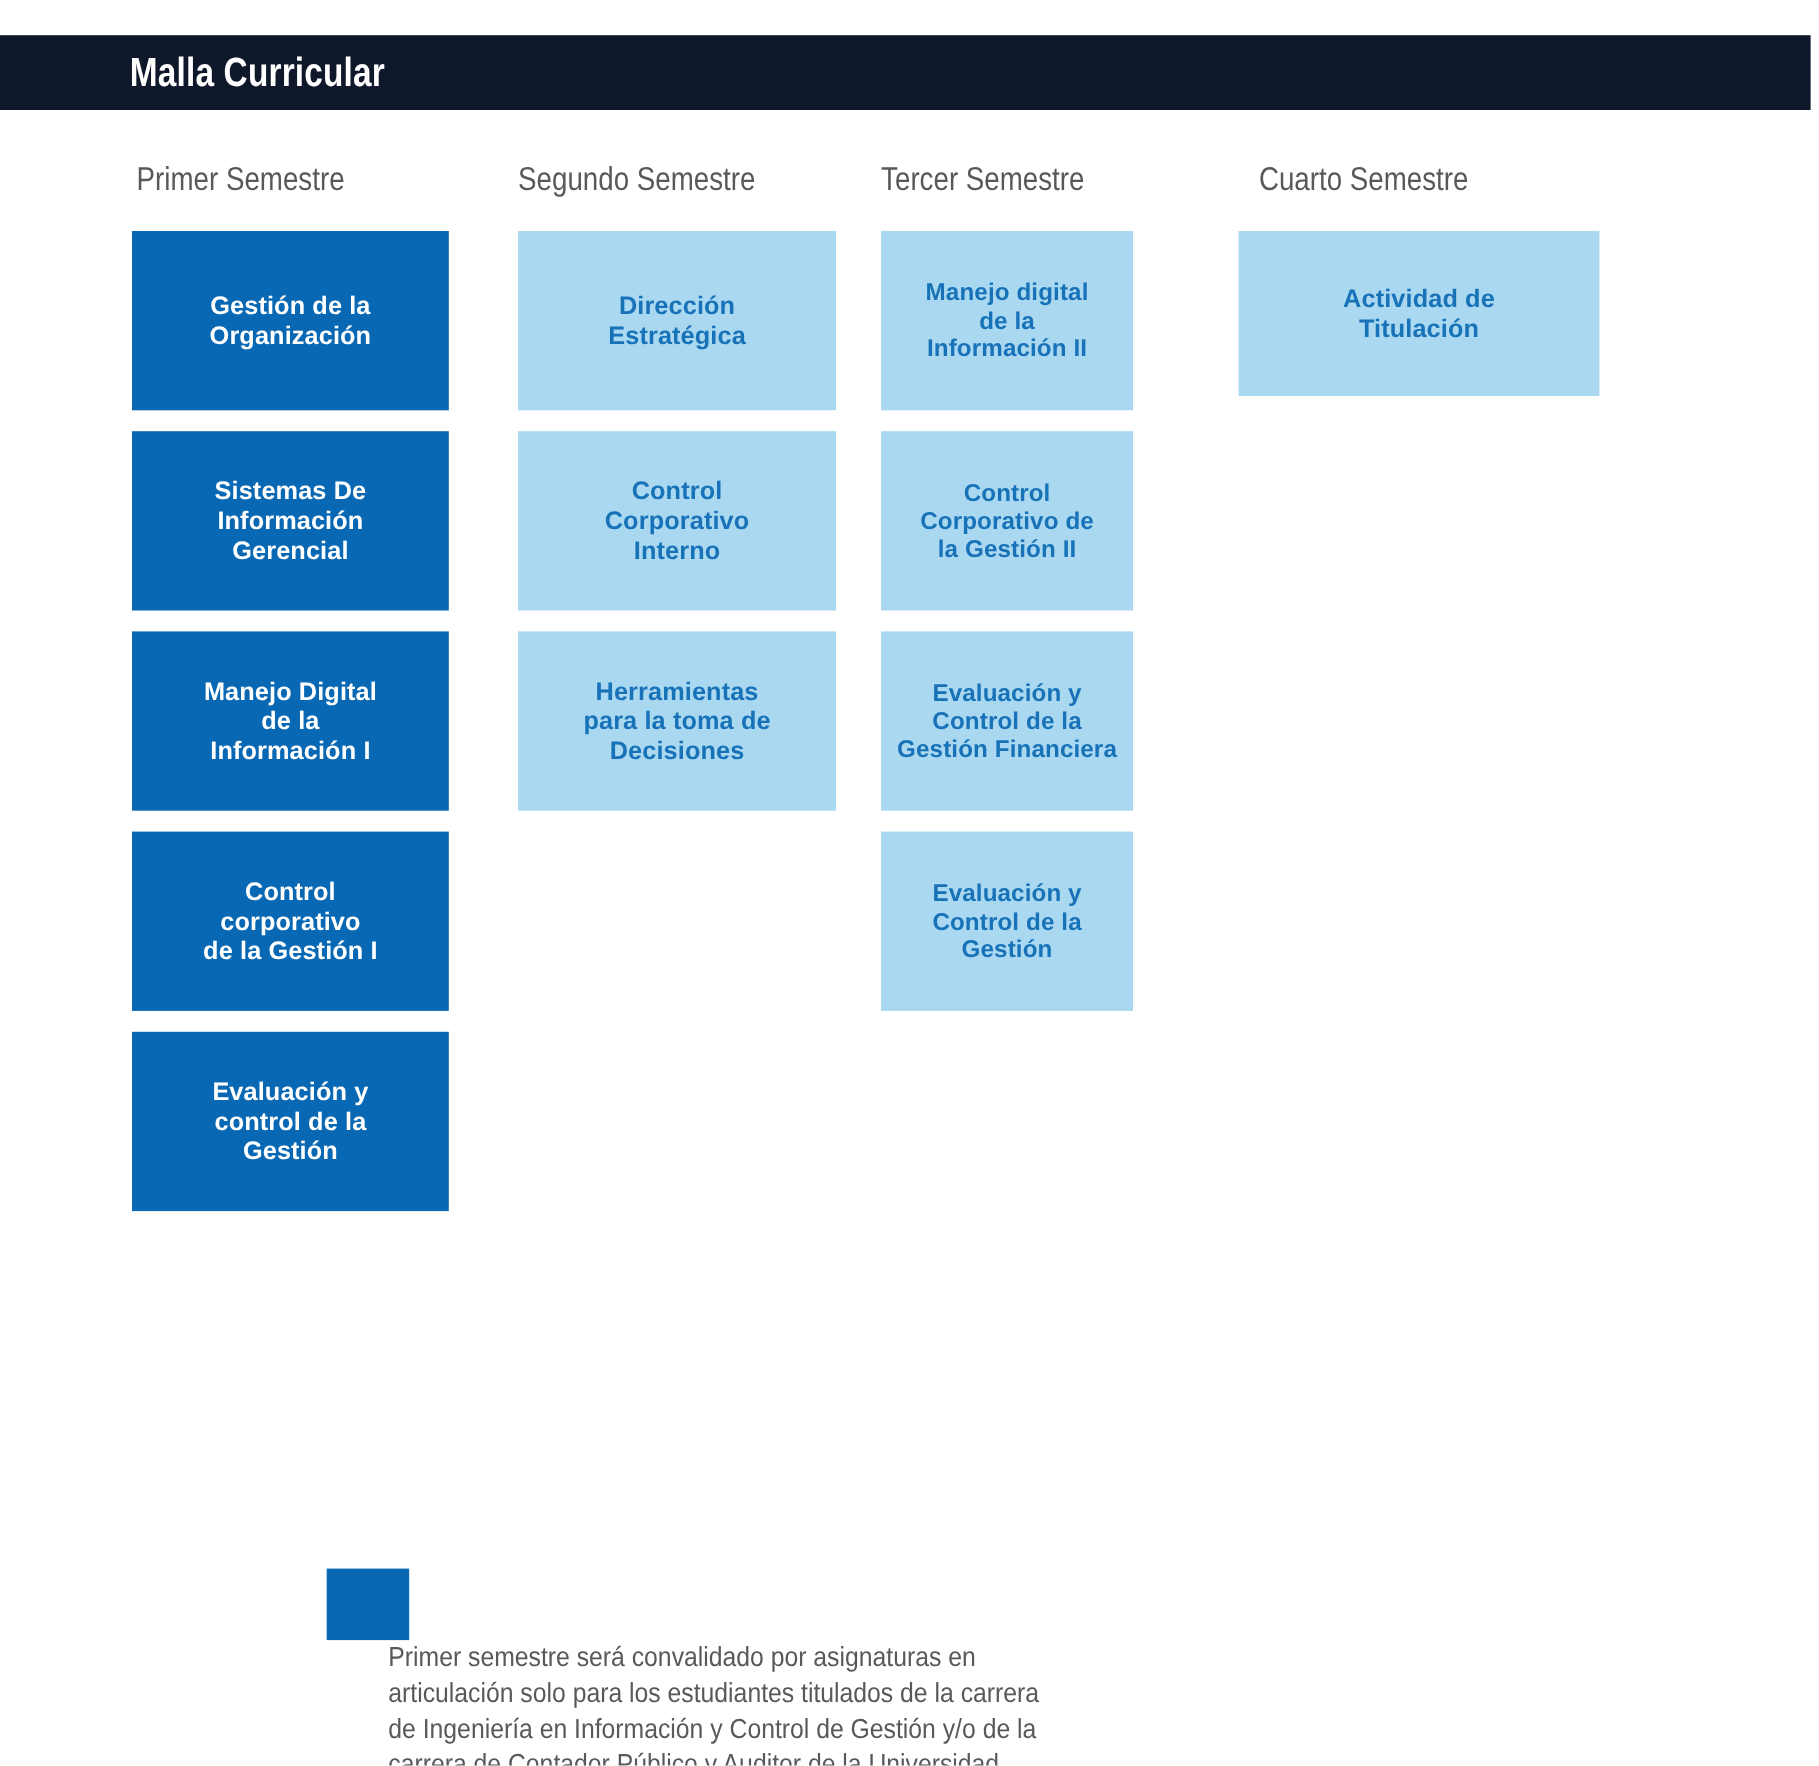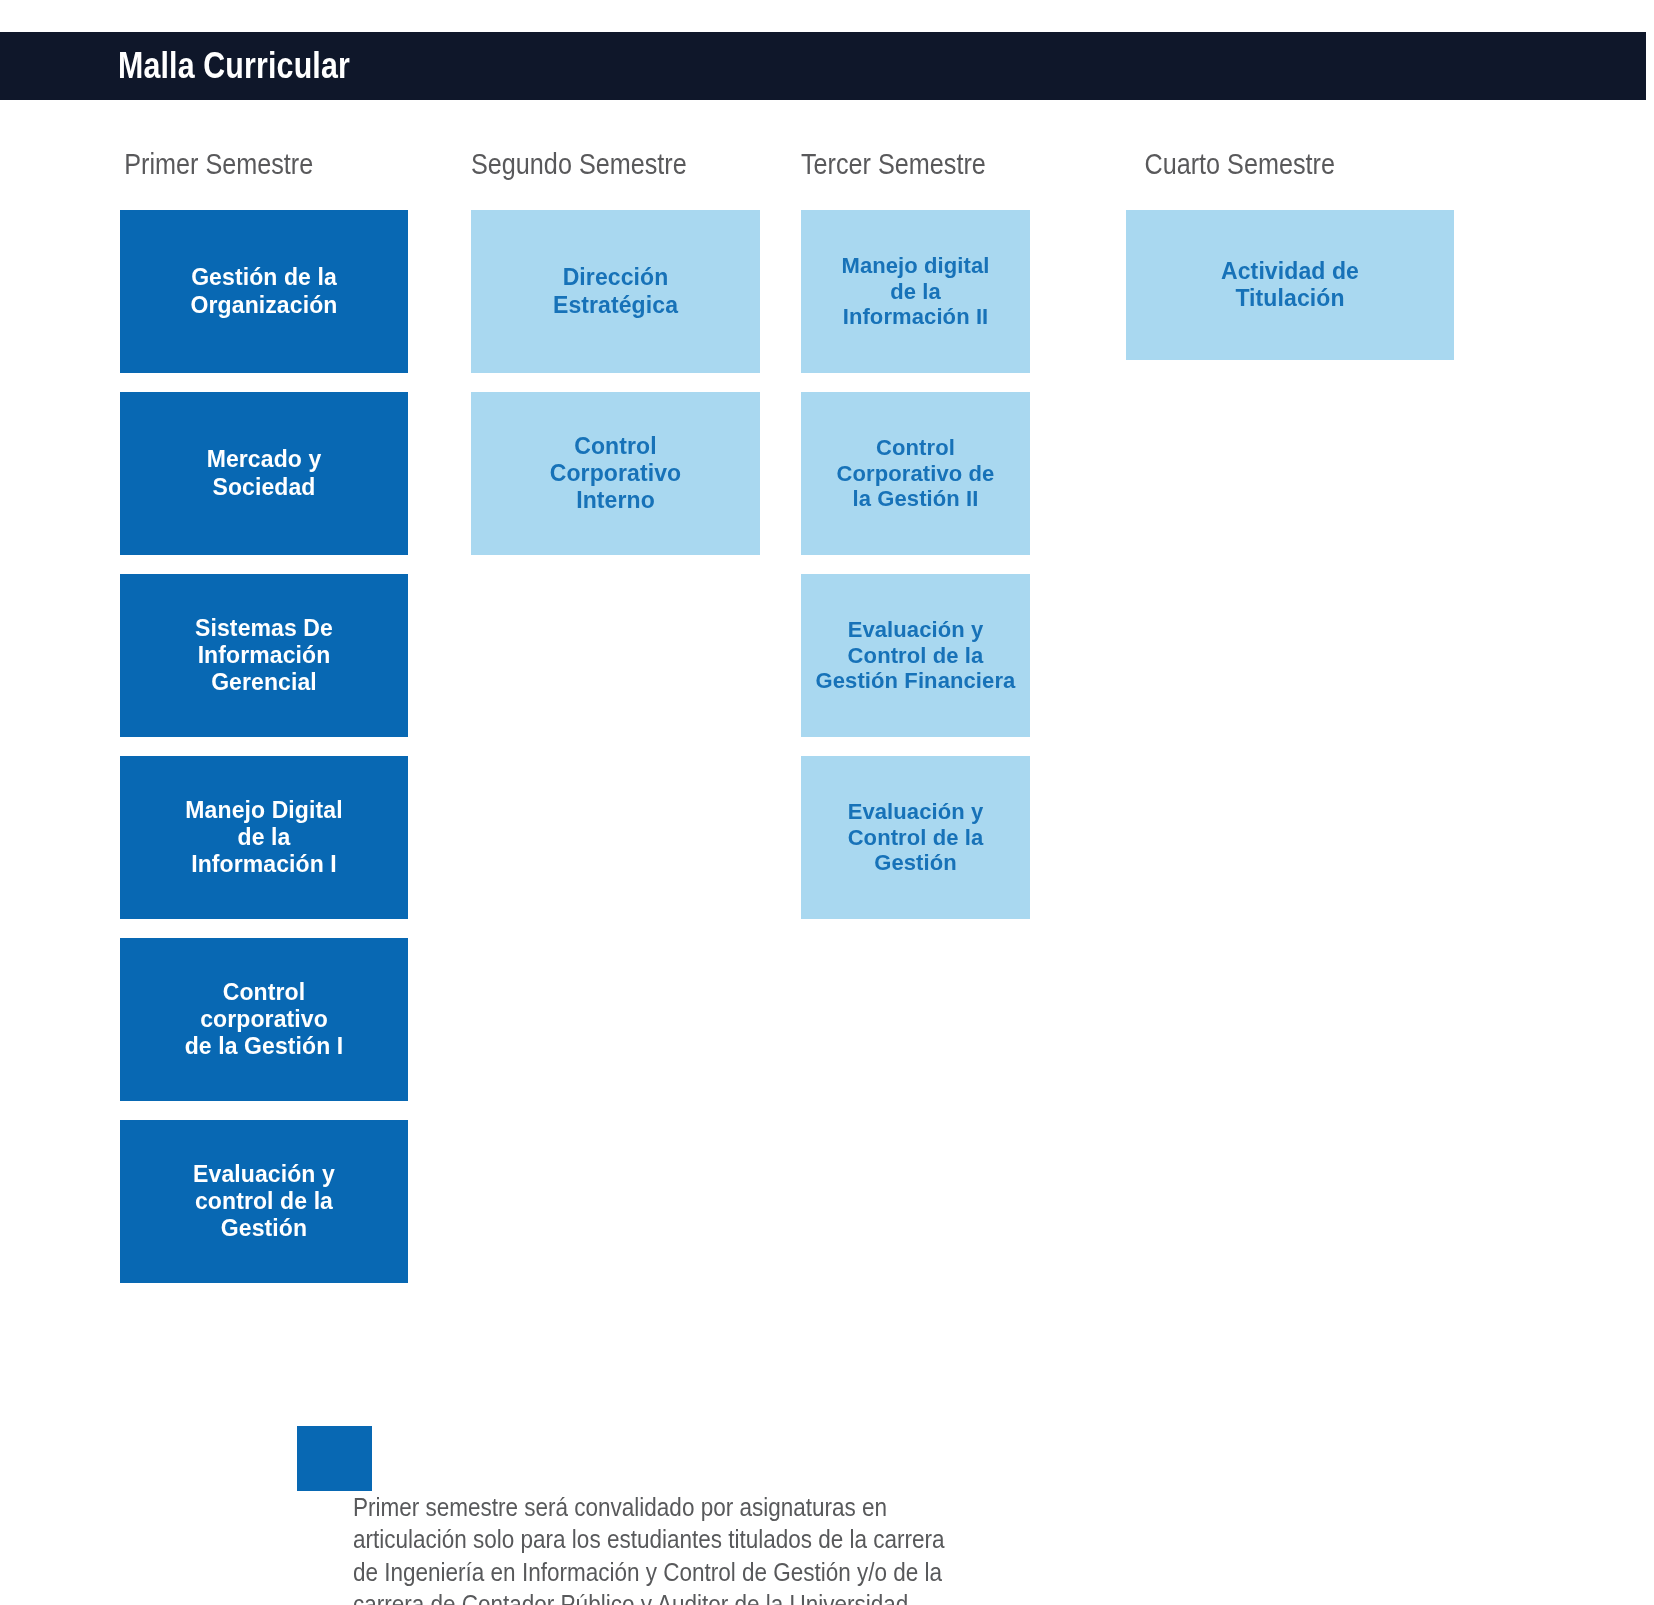--- a/index.html
+++ b/index.html
@@ -135,22 +135,20 @@
 <div class="header-bar">
   <div class="header-title">Malla Curricular</div>
 </div>
 
 <div class="grid">
 
   <div class="column col-1">
     <div class="col-header">Primer Semestre</div>
     <div class="course-box box-dark">Gestión de la
 Organización</div>
-    <div class="course-box box-dark">Mercado y
-Sociedad</div>
     <div class="course-box box-dark">Sistemas De
 Información
 Gerencial</div>
     <div class="course-box box-dark">Manejo Digital
 de la
 Información I</div>
     <div class="course-box box-dark">Control
 corporativo
 de  la Gestión I</div>
     <div class="course-box box-dark">Evaluación y
@@ -158,20 +156,23 @@
 Gestión</div>
   </div>
 
   <div class="column col-2">
     <div class="col-header">Segundo Semestre</div>
     <div class="course-box box-light">Dirección
 Estratégica</div>
     <div class="course-box box-light">Control
 Corporativo
 Interno</div>
+    <div class="course-box box-light">Herramientas
+para la toma de
+Decisiones</div>
   </div>
 
   <div class="column col-3">
     <div class="col-header">Tercer Semestre</div>
     <div class="course-box box-light">Manejo digital
 de la
 Información II</div>
     <div class="course-box box-light">Control
 Corporativo de
 la Gestión II</div>

